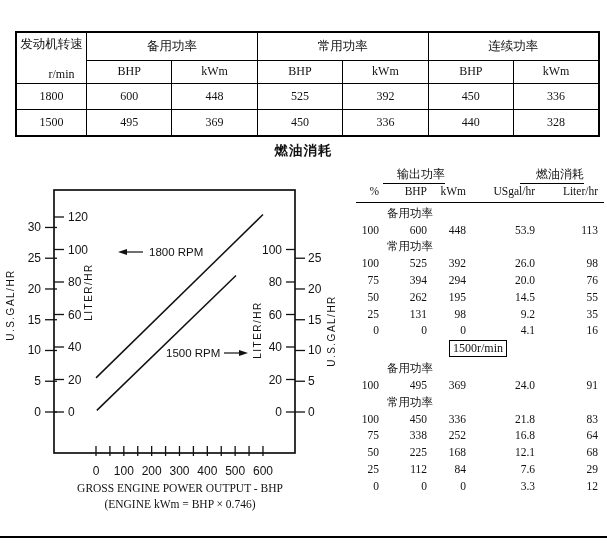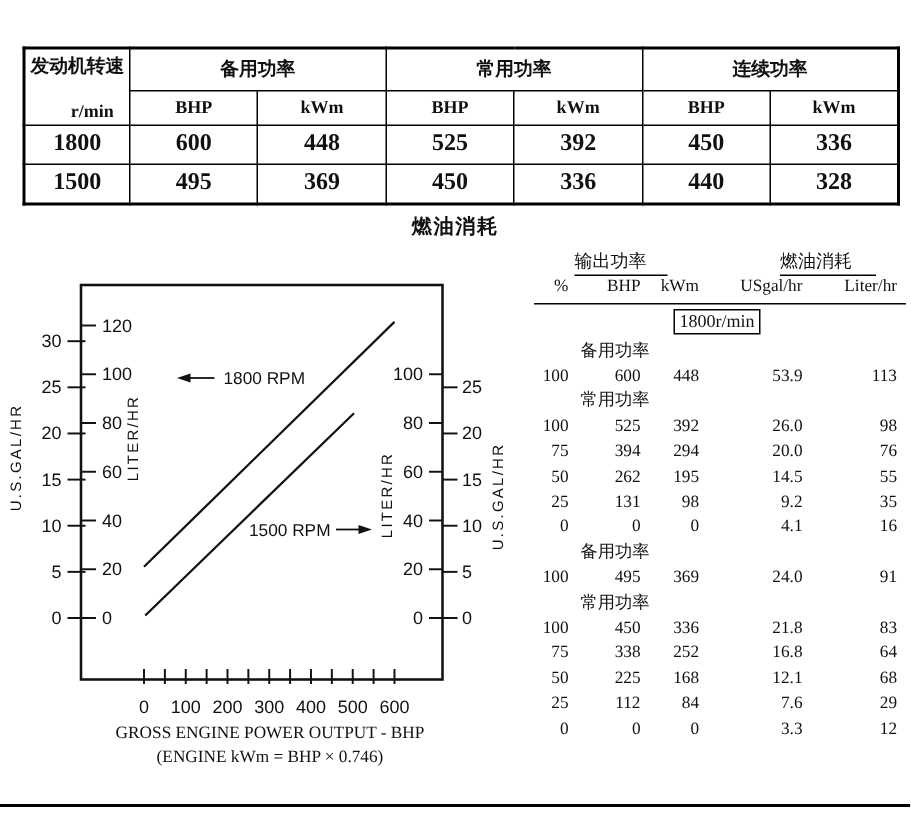--- a/index.html
+++ b/index.html
@@ -10,46 +10,45 @@
   
   .page-title{
     position:absolute;top:4px;left:0;width:607px;text-align:center;
     font-size:16px;font-weight:bold;letter-spacing:2px;
   }
   
   table.power{
     position:absolute;top:31px;left:15px;width:585px;
     border-collapse:collapse;table-layout:fixed;
     font-size:12px;
-    font-weight:bold;
   }
   table.power td{
     border:1px solid #000;text-align:center;vertical-align:middle;padding:0;
   }
   table.power{border:2px solid #000;}
   table.power .grp{height:28px;font-size:12.5px;}
   table.power .sub{height:23px;}
-  table.power .datarow td{height:25px;font-size:16px;}
+  table.power .datarow td{height:25px;font-size:12px;}
   table.power td.speedcell div.l1{margin-top:2px;font-size:12.5px;}
   table.power td.speedcell div.l2{margin-top:14px;font-size:12px;margin-left:20px;}
   
   .fuel-title{
     position:absolute;top:142px;left:0;width:607px;text-align:center;
     font-size:13.5px;font-weight:bold;letter-spacing:1px;
   }
   
   #fuel-chart{position:absolute;left:0;top:158px;}
   
   .fuel-table{
     position:absolute;left:356px;top:166px;width:250px;
     font-size:11.5px;line-height:16.8px;
   }
   .fuel-table .hdr-row{position:relative;height:17px;}
   .fuel-table .hdr-u{
-    position:absolute;top:0;text-align:left;font-size:12px;
+    position:absolute;top:0;text-align:right;font-size:12px;
     border-bottom:1px solid #000;padding-bottom:0px;
   }
   .fuel-table .hdr-power{left:27px;width:62px;}
   .fuel-table .hdr-fuel{left:164px;width:64px;}
   .fuel-table .frow{display:flex;height:16.8px;}
   .fuel-table .frow span{display:block;text-align:right;}
   .fuel-table .c0{width:23px;}
   .fuel-table .c1{width:48px;}
   .fuel-table .c2{width:39px;}
   .fuel-table .c3{width:69px;}
@@ -209,21 +208,20 @@
     </div>
     <div id="fuel-rows">
         <div class="frow">
           <span class="c0">%</span>
           <span class="c1">BHP</span>
           <span class="c2">kWm</span>
           <span class="c3">USgal/hr</span>
           <span class="c4">Liter/hr</span>
         </div>
         <div class="hrule"></div>
-        <div class="boxrow"><span class="rpm-box">1800r/min</span></div>
         <div class="gl">备用功率</div>
         <div class="frow">
           <span class="c0">100</span>
           <span class="c1">600</span>
           <span class="c2">448</span>
           <span class="c3">53.9</span>
           <span class="c4">113</span>
         </div>
         <div class="gl">常用功率</div>
         <div class="frow">
@@ -254,20 +252,21 @@
           <span class="c3">9.2</span>
           <span class="c4">35</span>
         </div>
         <div class="frow">
           <span class="c0">0</span>
           <span class="c1">0</span>
           <span class="c2">0</span>
           <span class="c3">4.1</span>
           <span class="c4">16</span>
         </div>
+        <div class="boxrow"><span class="rpm-box">1500r/min</span></div>
         <div class="gl">备用功率</div>
         <div class="frow">
           <span class="c0">100</span>
           <span class="c1">495</span>
           <span class="c2">369</span>
           <span class="c3">24.0</span>
           <span class="c4">91</span>
         </div>
         <div class="gl">常用功率</div>
         <div class="frow">

